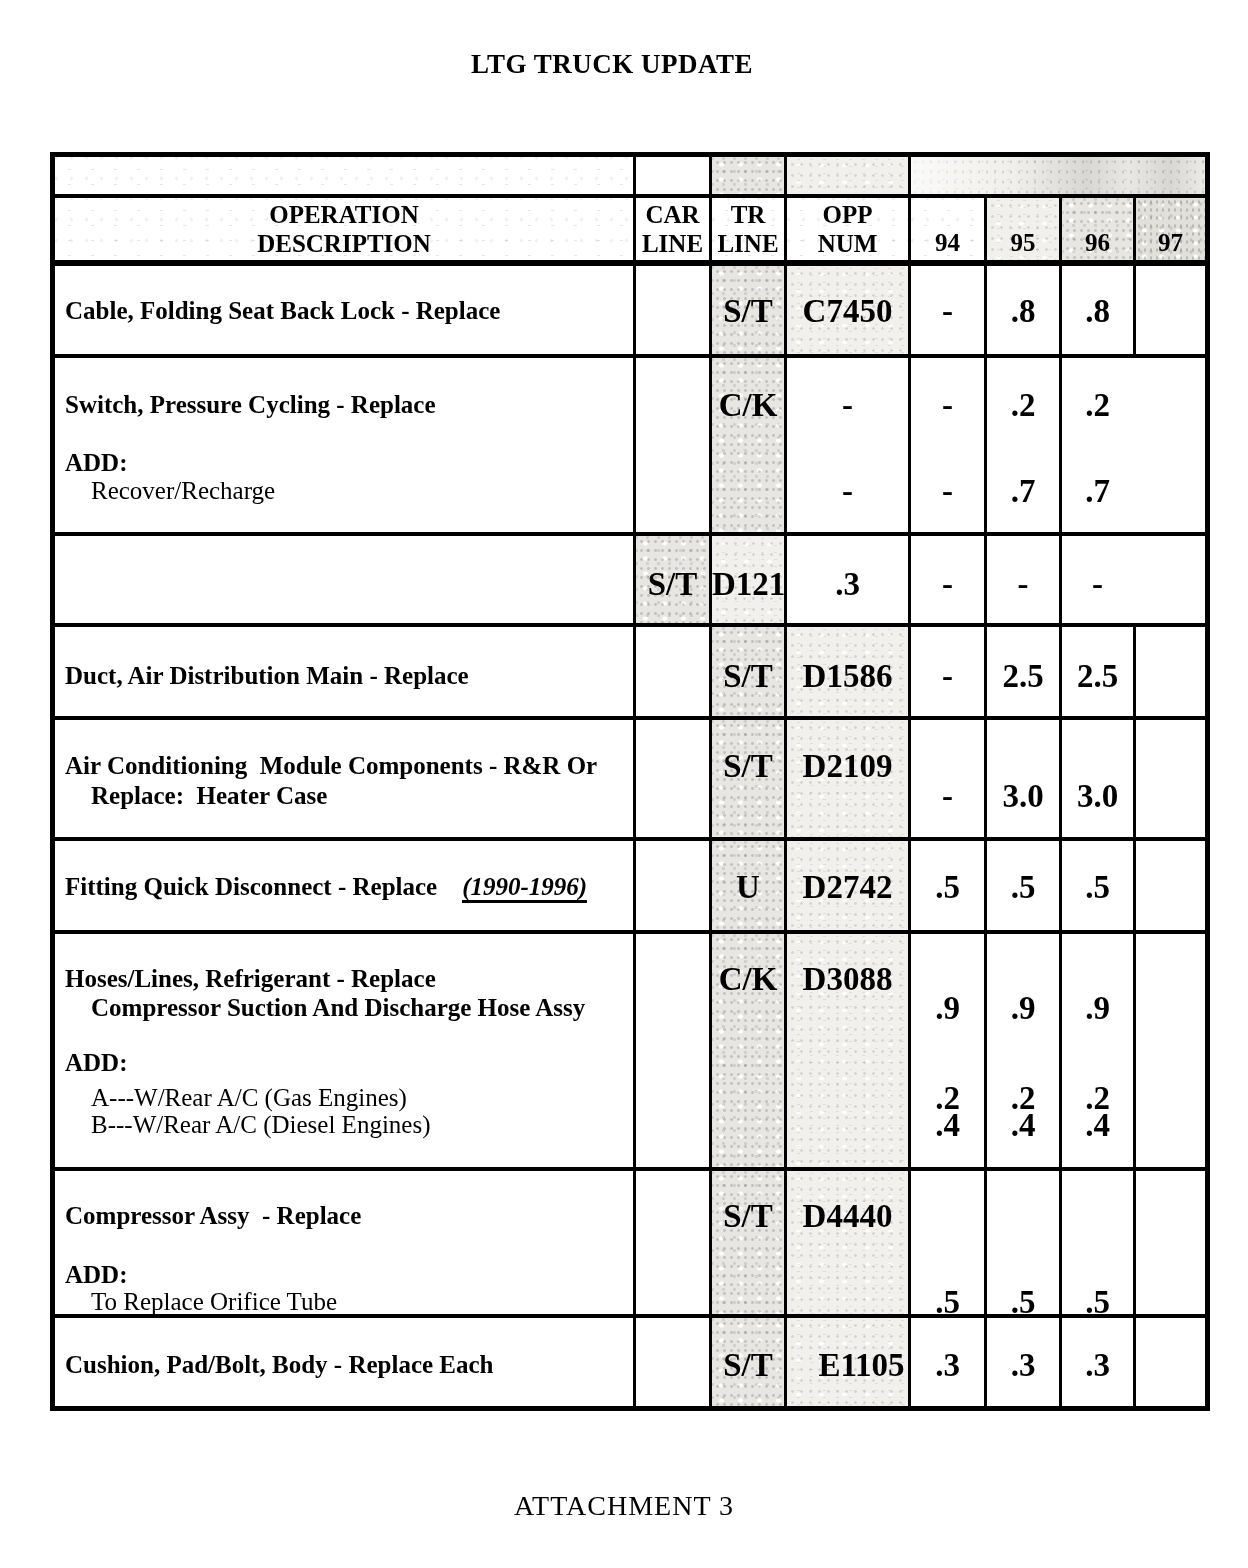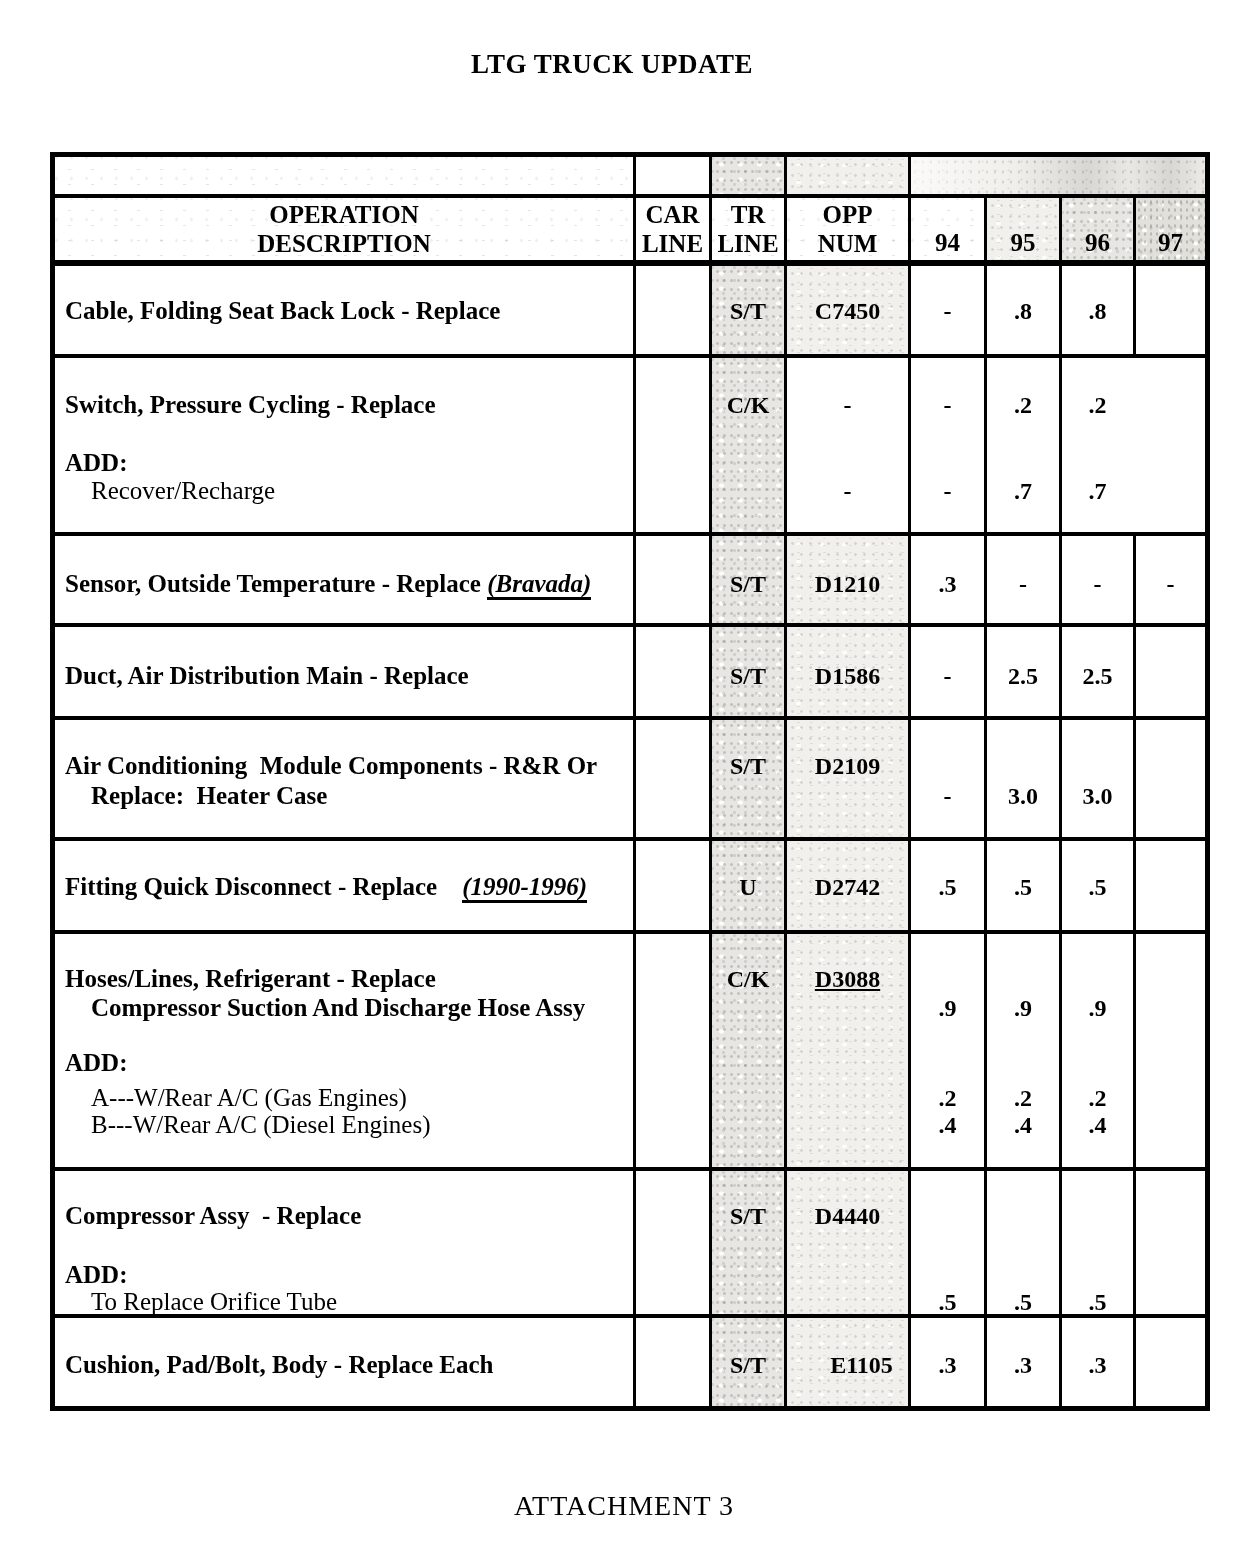--- a/index.html
+++ b/index.html
@@ -36,21 +36,21 @@
   }
   .yr-label{
     position:absolute;bottom:4px;left:0;right:0;text-align:center;
     font-weight:bold;font-size:25px;line-height:26px;
   }
   .desc-line{position:absolute;height:30px;line-height:30px;font-size:25px;white-space:pre}
   .b{font-weight:bold}
   .u-it{font-style:italic;border-bottom:3px solid #000;padding-bottom:0px}
   .val{
     position:absolute;left:0;right:0;height:30px;line-height:30px;
-    text-align:center;font-weight:bold;font-size:24px;
+    text-align:center;font-weight:bold;font-size:33px;
   }
   
   .spk-faint{
     background-image:
       radial-gradient(rgba(0,0,0,.10) 1px, transparent 1.4px),
       radial-gradient(rgba(0,0,0,.06) 1px, transparent 1.7px);
     background-size:23px 15px,15px 21px;
     background-position:3px 5px,9px 11px;
   }
   .spk-light{
@@ -180,23 +180,20 @@
         <div class="cell">
           <div class="val" style="top: 32px;">.2</div>
           <div class="val" style="top: 118px;">.7</div>
         </div>
         <div class="cell">
           <div class="val" style="top: 32px;">.2</div>
           <div class="val" style="top: 118px;">.7</div>
         </div>
       </div>
       <div class="row data-row" style="height: 91px;">
-        <div class="cell">
-          <div class="desc-line b" style="top: 33px; left: 10px;"><span>Sensor, Outside Temperature - Replace </span><span class="u-it">(Bravada)</span></div>
-        </div>
         <div class="cell"></div>
         <div class="cell spk-med">
           <div class="val" style="top: 33px;">S/T</div>
         </div>
         <div class="cell spk-light">
           <div class="val" style="top: 33px;">D1210</div>
         </div>
         <div class="cell">
           <div class="val" style="top: 33px;">.3</div>
         </div>
@@ -283,21 +280,21 @@
           <div class="desc-line b" style="top: 59px; left: 36px;"><span>Compressor Suction And Discharge Hose Assy</span></div>
           <div class="desc-line b" style="top: 114px; left: 10px;"><span>ADD:</span></div>
           <div class="desc-line" style="top: 176px; left: 36px;"><span>B---W/Rear A/C (Diesel Engines)</span></div>
           <div class="desc-line" style="top: 149px; left: 36px;"><span>A---W/Rear A/C (Gas Engines)</span></div>
         </div>
         <div class="cell"></div>
         <div class="cell spk-med">
           <div class="val" style="top: 30px;">C/K</div>
         </div>
         <div class="cell spk-light">
-          <div class="val" style="top: 30px; text-decoration: underline;">D3088</div>
+          <div class="val" style="top: 30px;">D3088</div>
         </div>
         <div class="cell">
           <div class="val" style="top: 59px;">.9</div>
           <div class="val" style="top: 149px;">.2</div>
           <div class="val" style="top: 176px;">.4</div>
         </div>
         <div class="cell">
           <div class="val" style="top: 59px;">.9</div>
           <div class="val" style="top: 149px;">.2</div>
           <div class="val" style="top: 176px;">.4</div>

